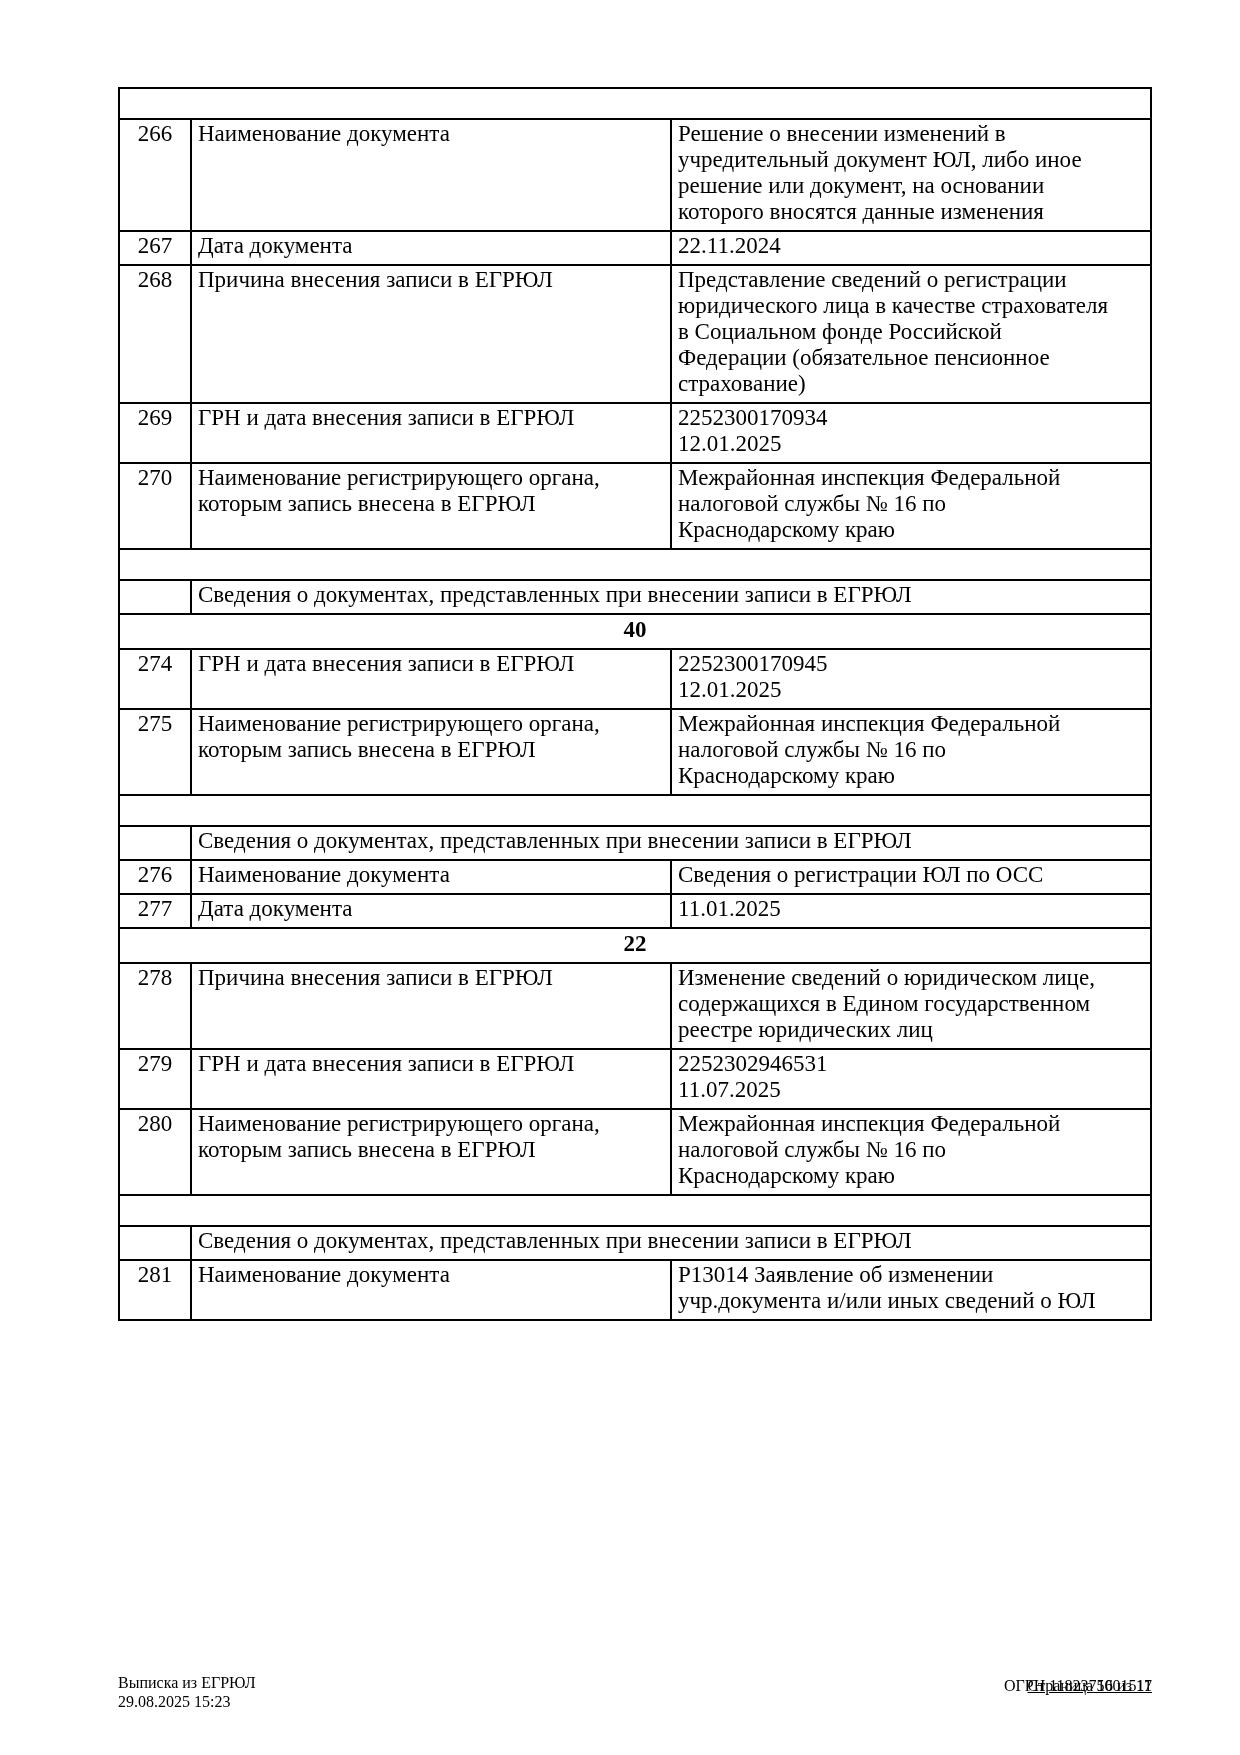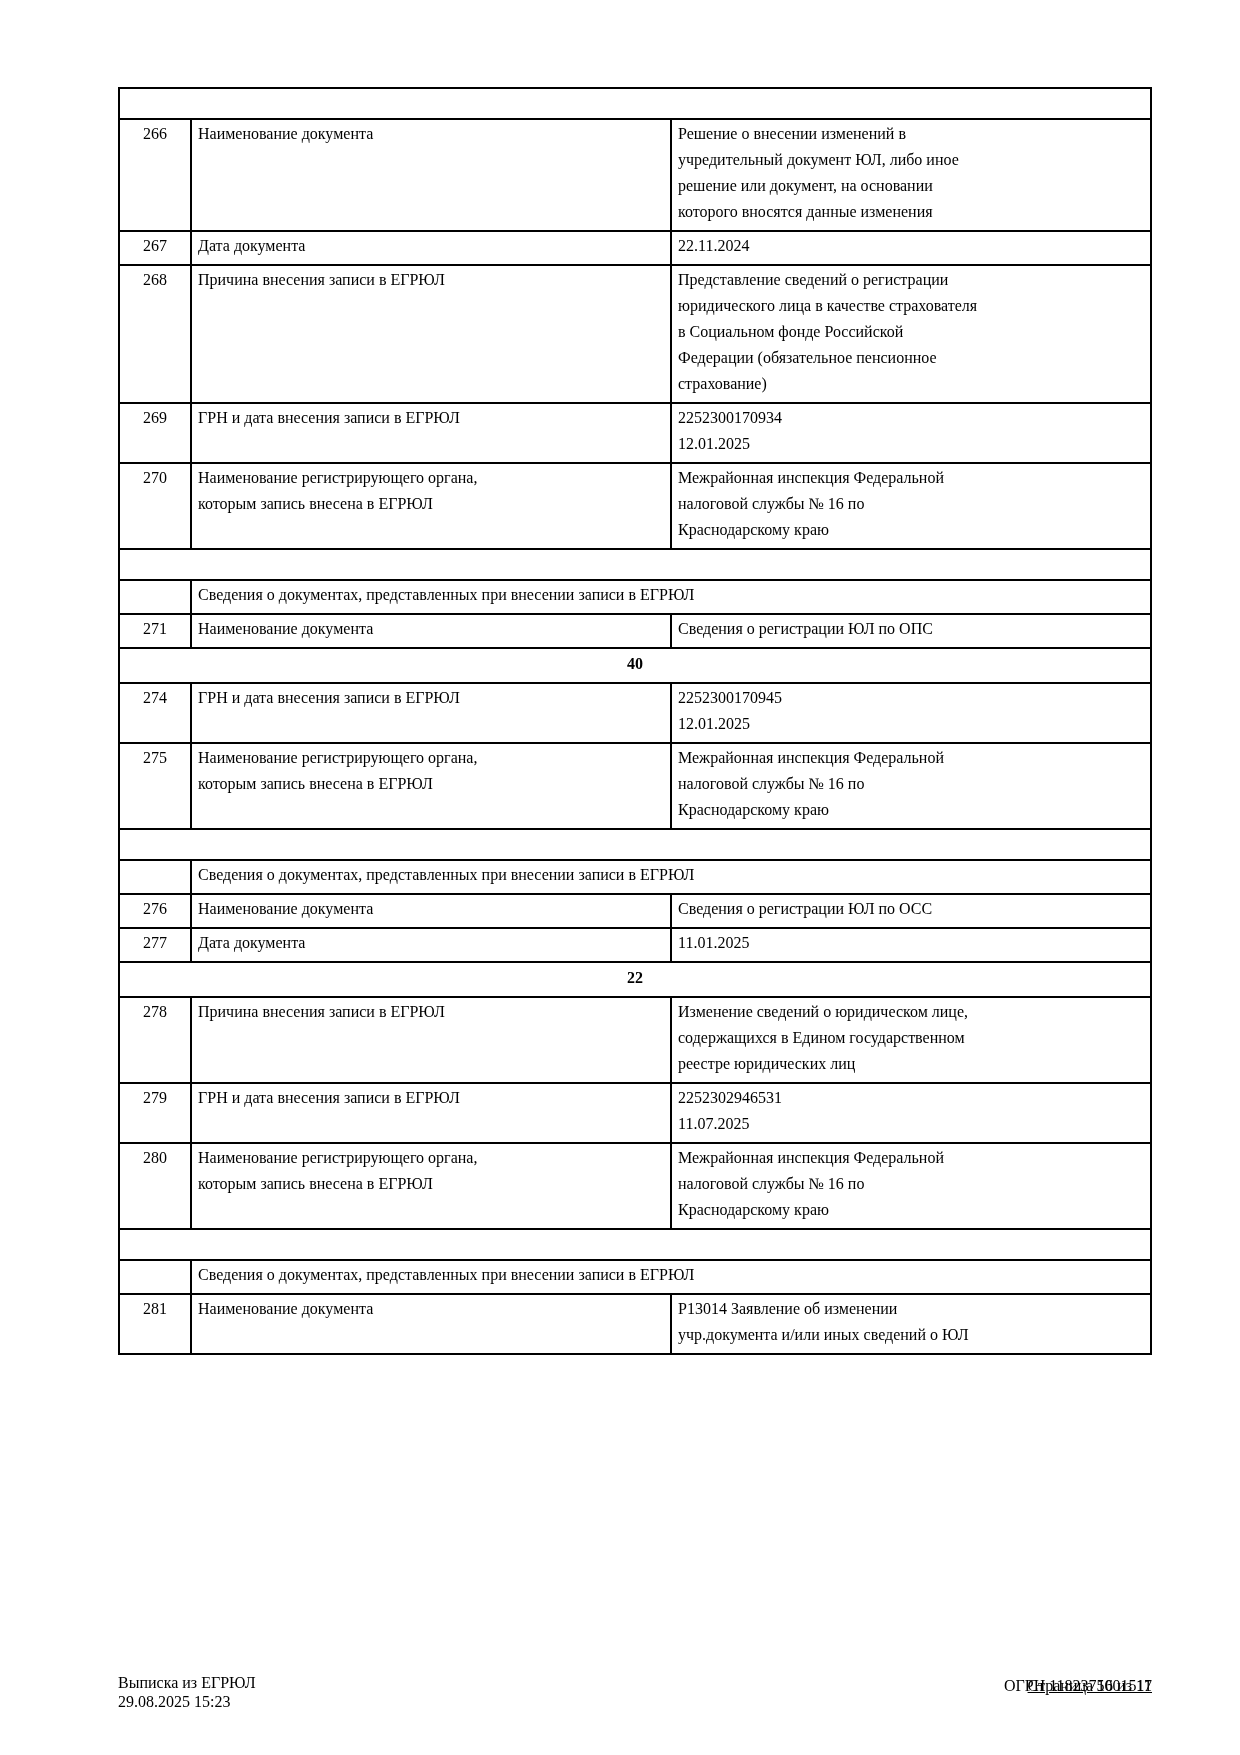--- a/index.html
+++ b/index.html
@@ -16,21 +16,21 @@
     color: #000000;
   }
   
   .doc-table {
     position: absolute;
     left: 118px;
     top: 87px;
     width: 1034px;
     border-collapse: collapse;
     table-layout: fixed;
-    font-size: 16px;
+    font-size: 23px;
     line-height: 26px;
     padding-left: 18px;
   }
   .doc-table td {
     border: 2px solid #000000;
     vertical-align: top;
     overflow-wrap: break-word;
   }
   .num-cell {
     text-align: center;
@@ -129,25 +129,20 @@
         <td class="value-cell" colspan="1">Межрайонная инспекция Федеральной
 налоговой службы № 16 по
 Краснодарскому краю</td>
       </tr>
       <tr>
         <td class="spacer-cell" colspan="3"></td>
       </tr>
       <tr>
         <td class="num-cell" colspan="1"></td>
         <td class="subheader-cell" colspan="2">Сведения о документах, представленных при внесении записи в ЕГРЮЛ</td>
-      </tr>
-      <tr>
-        <td class="num-cell" colspan="1">271</td>
-        <td class="label-cell" colspan="1">Наименование документа</td>
-        <td class="value-cell" colspan="1">Сведения о регистрации ЮЛ по ОПС</td>
       </tr>
       <tr>
         <td class="section-cell" colspan="3">40</td>
       </tr>
       <tr>
         <td class="num-cell" colspan="1">274</td>
         <td class="label-cell" colspan="1">ГРН и дата внесения записи в ЕГРЮЛ</td>
         <td class="value-cell" colspan="1">2252300170945
 12.01.2025</td>
       </tr>

